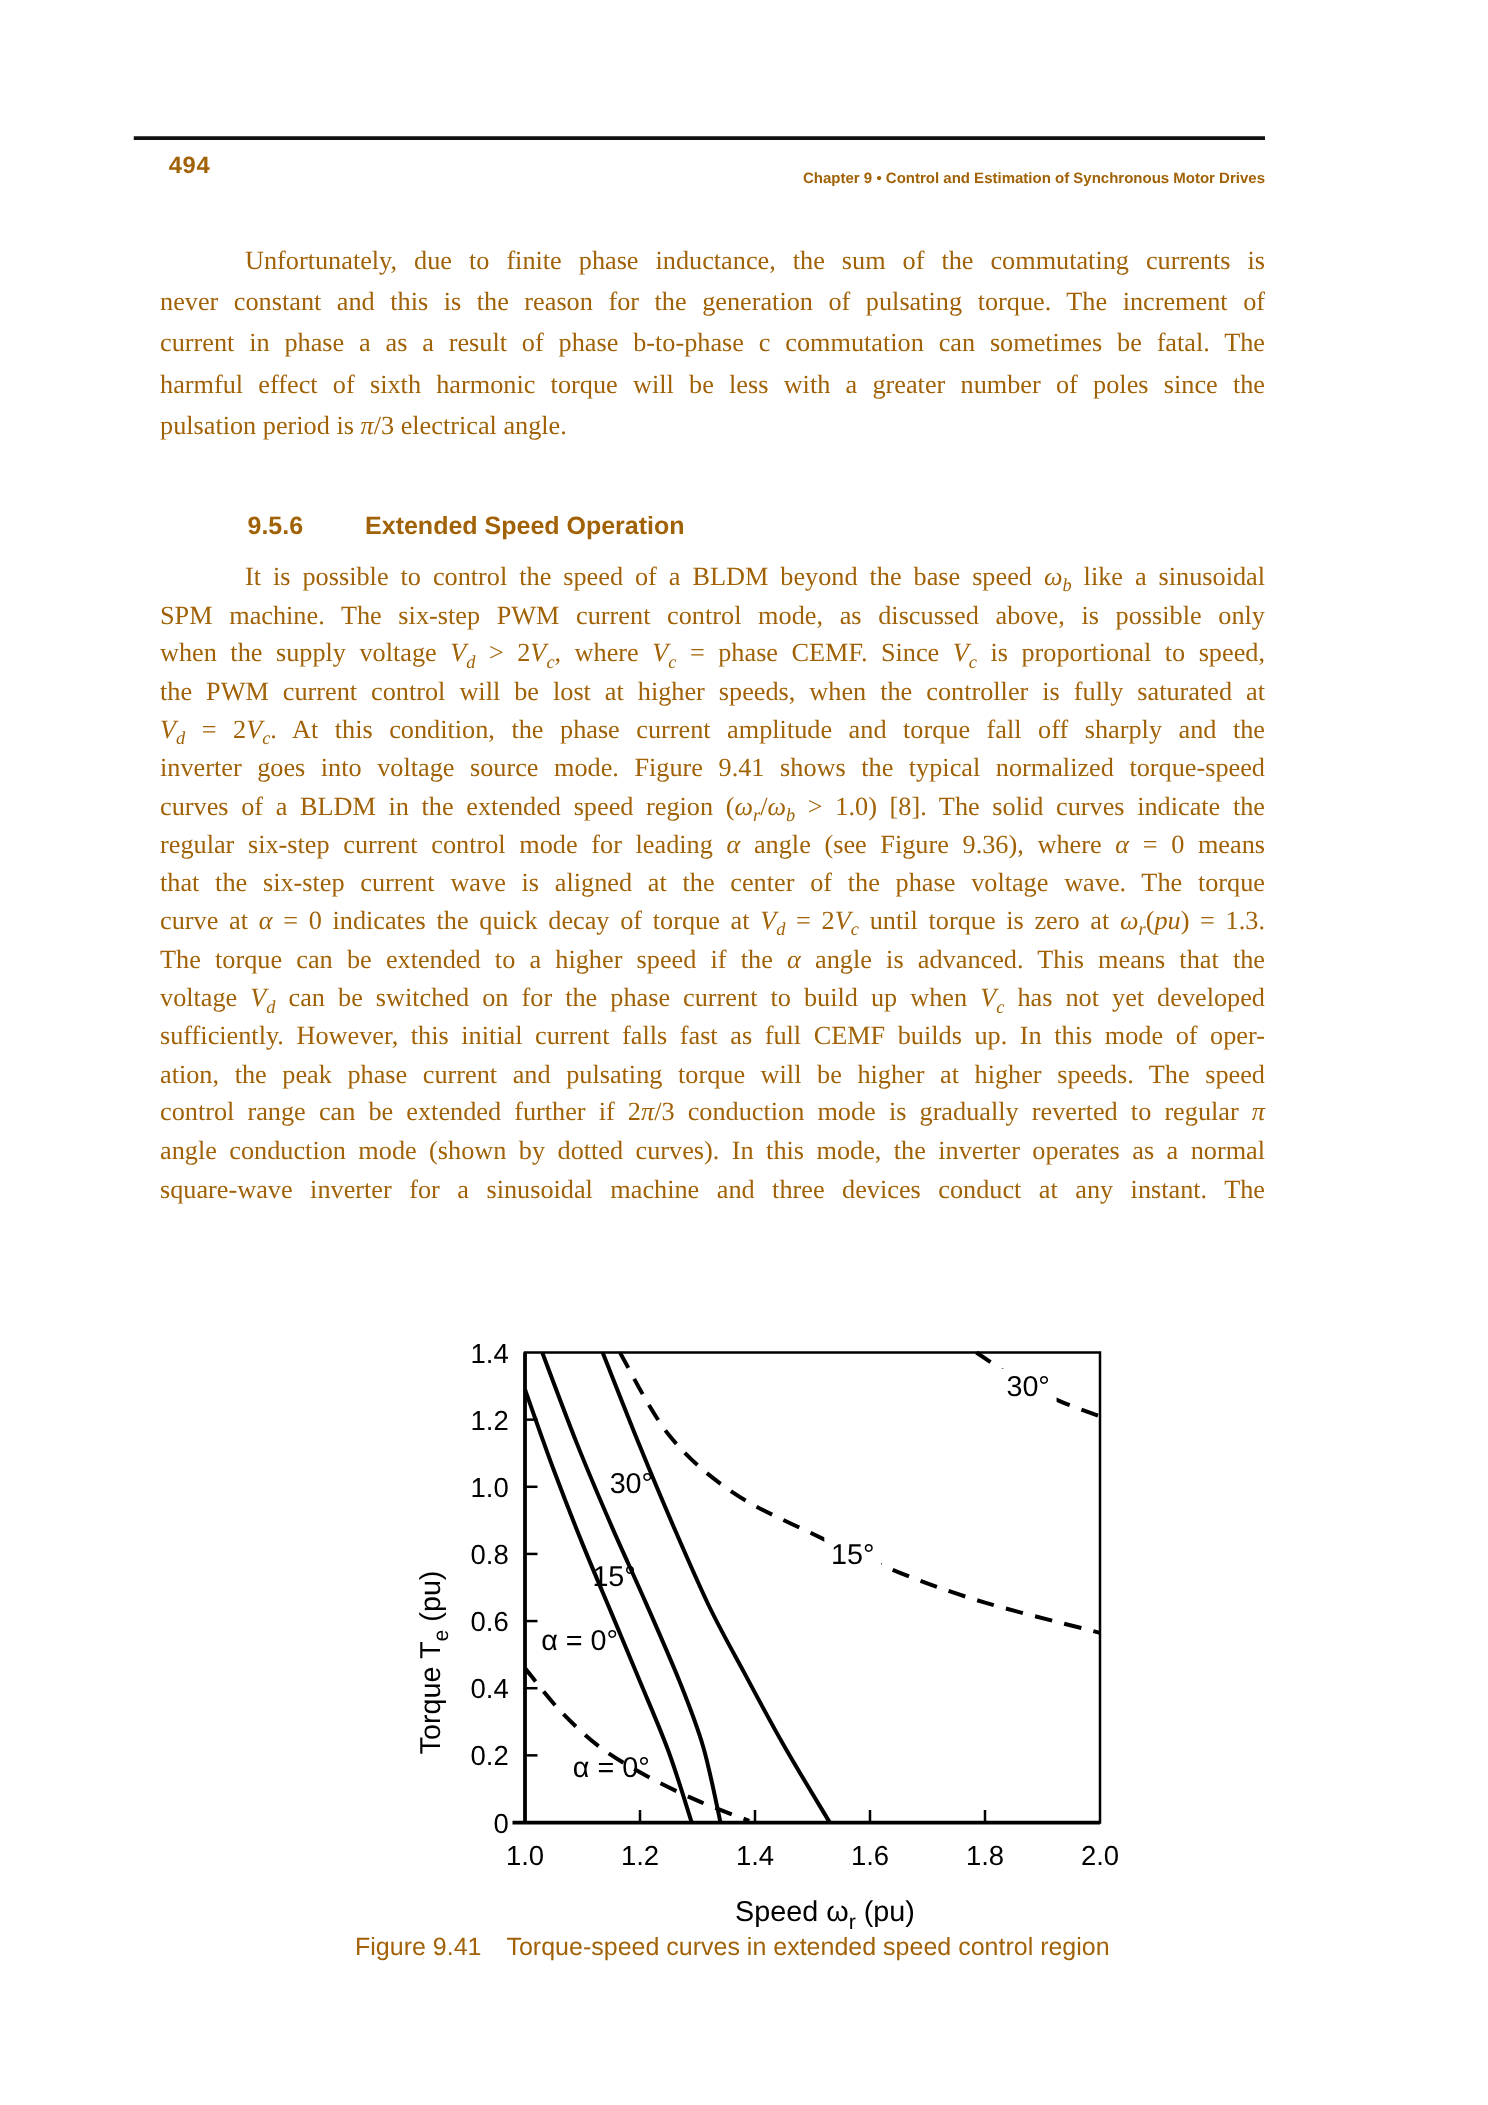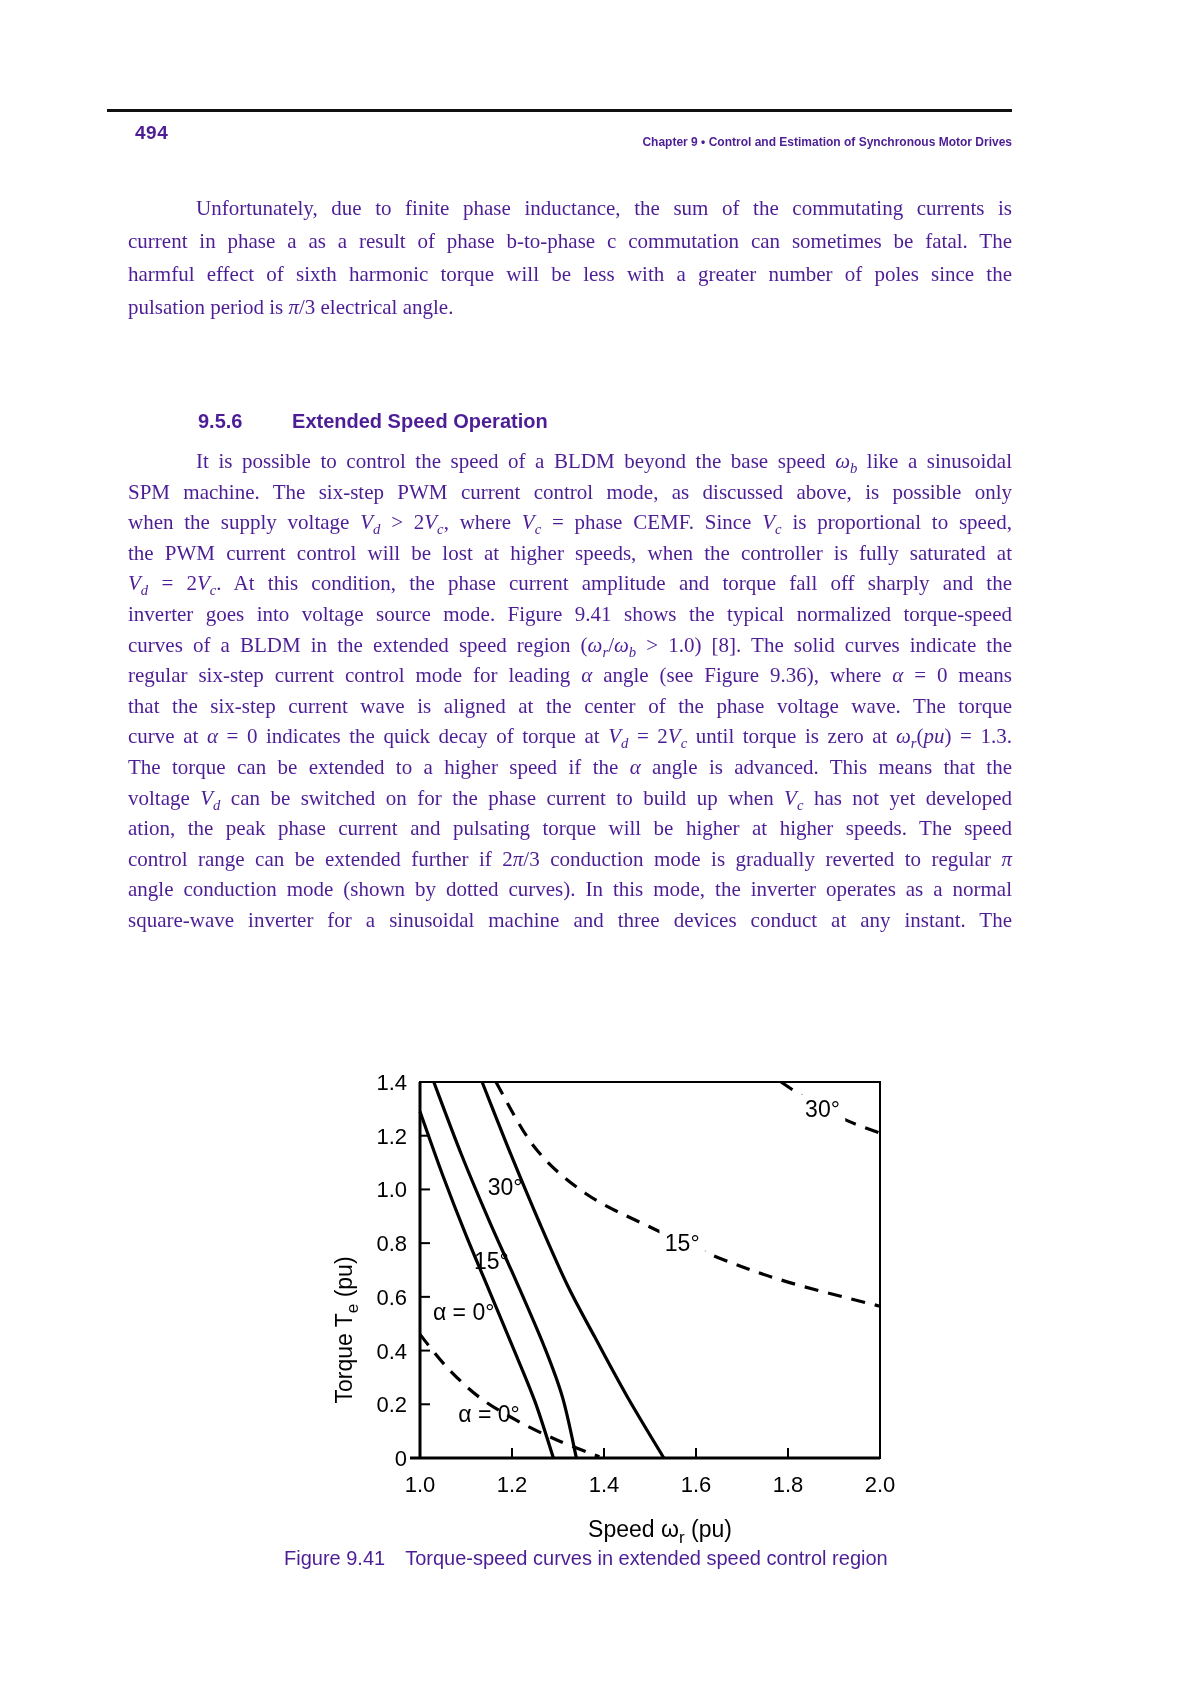--- a/index.html
+++ b/index.html
@@ -1,16 +1,16 @@
 <!DOCTYPE html>
 <html><head>
 <meta charset="utf-8">
 <style>
   html,body{margin:0;padding:0;background:#ffffff;}
-  .page{position:relative;width:1190px;height:1684px;background:#ffffff;color:#4c1d95;
+  .page{position:relative;width:1190px;height:1684px;background:#ffffff;color:#a16207;
         font-family:"Liberation Serif","DejaVu Serif",serif;overflow:hidden;}
   .header-rule{position:absolute;left:107px;top:109px;width:905px;height:3px;background:#111;}
   .page-number{position:absolute;left:135px;top:122px;font-family:"Liberation Sans","DejaVu Sans",sans-serif;
         font-size:19px;font-weight:bold;letter-spacing:.5px;}
   .chapter-title{position:absolute;right:178px;top:135px;font-family:"Liberation Sans","DejaVu Sans",sans-serif;
         font-size:12px;font-weight:bold;}
   .para{position:absolute;left:128px;width:884px;font-size:21px;}
   .para .tline{text-align:justify;text-align-last:justify;white-space:normal;}
   .para .tline.noj{text-align:right;text-align-last:left;}
   .para .tline.ind{text-indent:68px;}
@@ -30,20 +30,21 @@
 <body>
 
 <div class="page">
 
   <div class="header-rule"></div>
   <div class="page-number">494</div>
   <div class="chapter-title">Chapter 9 • Control and Estimation of Synchronous Motor Drives</div>
 
   <div class="para" id="para1">
       <div class="tline ind">Unfortunately, due to finite phase inductance, the sum of the commutating currents is</div>
+      <div class="tline">never constant and this is the reason for the generation of pulsating torque. The increment of</div>
       <div class="tline">current in phase a as a result of phase b-to-phase c commutation can sometimes be fatal. The</div>
       <div class="tline">harmful effect of sixth harmonic torque will be less with a greater number of poles since the</div>
       <div class="tline noj">pulsation period is <i>π</i>/3 electrical angle.</div>
     </div>
 
   <div class="section-heading">
     <span class="sec-num">9.5.6</span>
     <span class="sec-title">Extended Speed Operation</span>
   </div>
 
@@ -53,20 +54,21 @@
       <div class="tline">when the supply voltage <i>V<sub>d</sub></i> &gt; 2<i>V<sub>c</sub></i>, where <i>V<sub>c</sub></i> = phase CEMF. Since <i>V<sub>c</sub></i> is proportional to speed,</div>
       <div class="tline">the PWM current control will be lost at higher speeds, when the controller is fully saturated at</div>
       <div class="tline"><i>V<sub>d</sub></i> = 2<i>V<sub>c</sub></i>. At this condition, the phase current amplitude and torque fall off sharply and the</div>
       <div class="tline">inverter goes into voltage source mode. Figure 9.41 shows the typical normalized torque-speed</div>
       <div class="tline">curves of a BLDM in the extended speed region (<i>ω<sub>r</sub></i>/<i>ω<sub>b</sub></i> &gt; 1.0) [8]. The solid curves indicate the</div>
       <div class="tline">regular six-step current control mode for leading <i>α</i> angle (see Figure 9.36), where <i>α</i> = 0 means</div>
       <div class="tline">that the six-step current wave is aligned at the center of the phase voltage wave. The torque</div>
       <div class="tline">curve at <i>α</i> = 0 indicates the quick decay of torque at <i>V<sub>d</sub></i> = 2<i>V<sub>c</sub></i> until torque is zero at <i>ω<sub>r</sub></i>(<i>pu</i>) = 1.3.</div>
       <div class="tline">The torque can be extended to a higher speed if the <i>α</i> angle is advanced. This means that the</div>
       <div class="tline">voltage <i>V<sub>d</sub></i> can be switched on for the phase current to build up when <i>V<sub>c</sub></i> has not yet developed</div>
+      <div class="tline">sufficiently. However, this initial current falls fast as full CEMF builds up. In this mode of oper-</div>
       <div class="tline">ation, the peak phase current and pulsating torque will be higher at higher speeds. The speed</div>
       <div class="tline">control range can be extended further if 2<i>π</i>/3 conduction mode is gradually reverted to regular <i>π</i></div>
       <div class="tline">angle conduction mode (shown by dotted curves). In this mode, the inverter operates as a normal</div>
       <div class="tline">square-wave inverter for a sinusoidal machine and three devices conduct at any instant. The</div>
     </div>
 
   <div class="figure-area">
     <svg id="chart-svg" width="640" height="540" viewBox="0 0 640 540">
         <rect x="140" y="42" width="460" height="376" fill="none" stroke="#000000" stroke-width="2"></rect>
         <line x1="140" y1="42" x2="140" y2="418" stroke="#000000" stroke-width="3"></line>

